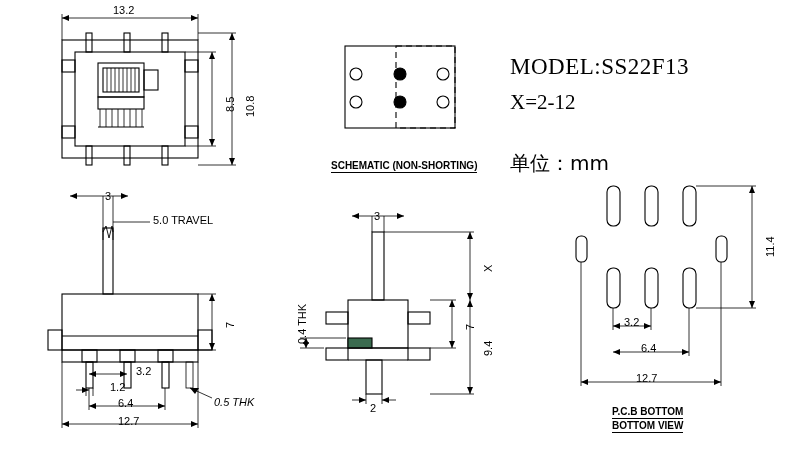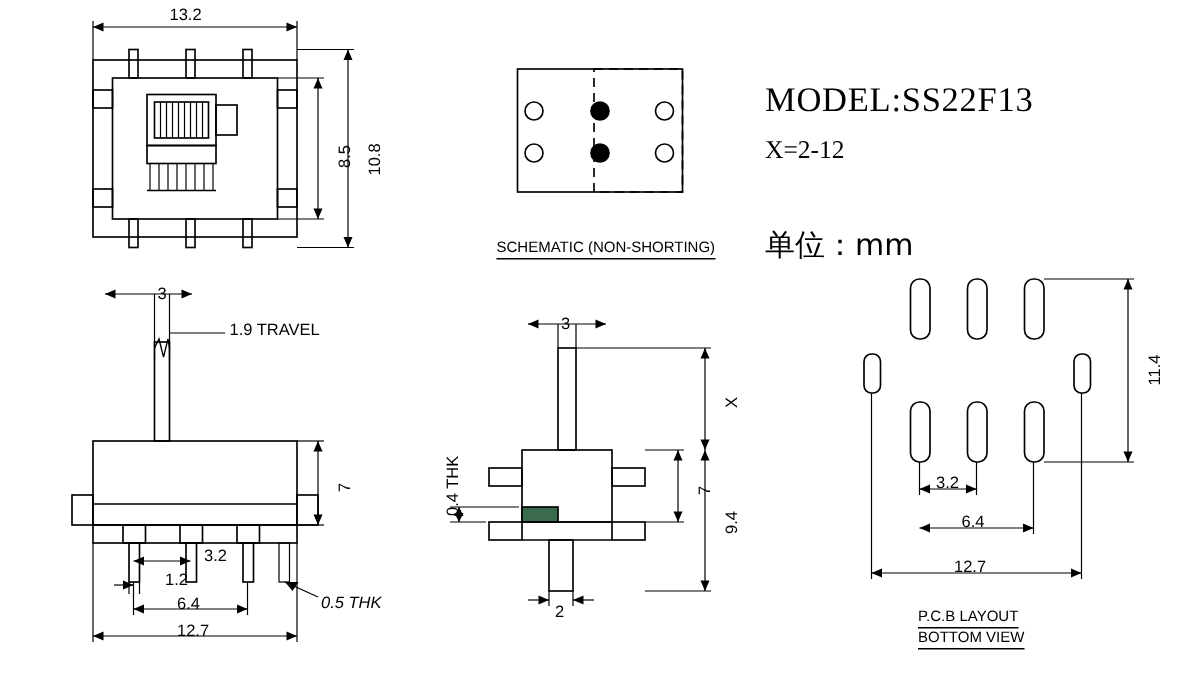--- a/index.html
+++ b/index.html
@@ -5,23 +5,23 @@
   html,body{margin:0;padding:0;}
   body{
     width:800px;height:450px;background:#ffffff;
     font-family:"Liberation Serif", serif;
     color:#000;overflow:hidden;position:relative;
   }
   #sheet{position:absolute;left:0;top:0;width:800px;height:450px;}
   .lbl{position:absolute;white-space:nowrap;font-family:"Liberation Sans", sans-serif;font-size:11px;color:#000;}
   .rot{transform-origin:0 0;}
   .big{font-family:"Liberation Serif", serif;font-size:23px;letter-spacing:0.5px;}
-  .mid{font-family:"Liberation Serif", serif;font-size:17px;}
+  .mid{font-family:"Liberation Serif", serif;font-size:21px;}
   .cjk{font-family:"DejaVu Sans", sans-serif;font-size:20px;}
-  .cap{font-family:"Liberation Sans", sans-serif;font-size:10px;font-weight:normal;}
+  .cap{font-family:"Liberation Sans", sans-serif;font-size:10px;font-weight:bold;}
   .under{border-bottom:1.5px solid #000;padding-bottom:1px;}
   svg{position:absolute;left:0;top:0;}
 </style>
 </head>
 <body>
 
 <div id="sheet">
 
   <svg width="800" height="450" viewBox="0 0 800 450">
     <g stroke="#000" fill="none" stroke-width="1.1" shape-rendering="geometricPrecision">
@@ -295,35 +295,35 @@
   <div class="lbl rot" style="left:224px;top:112px;transform:rotate(-90deg);">8.5</div>
   <div class="lbl rot" style="left:244px;top:117px;transform:rotate(-90deg);">10.8</div>
 
   <div class="cap under" style="position:absolute;left:331px;top:160px;">SCHEMATIC (NON-SHORTING)</div>
 
   <div class="big" style="position:absolute;left:510px;top:54px;">MODEL:SS22F13</div>
   <div class="mid" style="position:absolute;left:510px;top:90px;">X=2-12</div>
   <div class="cjk" style="position:absolute;left:510px;top:124px;margin-top:26px;">单位：mm</div>
 
   <div class="lbl" style="left:105px;top:190px;">3</div>
-  <div class="lbl" style="left:153px;top:214px;">1.9 TRAVEL</div>
+  <div class="lbl" style="left:153px;top:214px;">5.0 TRAVEL</div>
   <div class="lbl rot" style="left:224px;top:328px;transform:rotate(-90deg);">7</div>
   <div class="lbl" style="left:136px;top:365px;">3.2</div>
   <div class="lbl" style="left:110px;top:381px;">1.2</div>
   <div class="lbl" style="left:118px;top:397px;">6.4</div>
   <div class="lbl" style="left:214px;top:396px;font-style:italic;">0.5 THK</div>
   <div class="lbl" style="left:118px;top:415px;">12.7</div>
 
   <div class="lbl" style="left:374px;top:210px;">3</div>
   <div class="lbl rot" style="left:482px;top:272px;transform:rotate(-90deg);">X</div>
   <div class="lbl rot" style="left:464px;top:330px;transform:rotate(-90deg);">7</div>
   <div class="lbl rot" style="left:482px;top:356px;transform:rotate(-90deg);">9.4</div>
   <div class="lbl rot" style="left:296px;top:344px;transform:rotate(-90deg);">0.4 THK</div>
   <div class="lbl" style="left:370px;top:402px;">2</div>
 
   <div class="lbl" style="left:624px;top:316px;">3.2</div>
   <div class="lbl" style="left:641px;top:342px;">6.4</div>
   <div class="lbl" style="left:636px;top:372px;">12.7</div>
   <div class="lbl rot" style="left:764px;top:257px;transform:rotate(-90deg);">11.4</div>
-  <div class="cap under" style="position:absolute;left:612px;top:406px;">P.C.B LAYOUT</div>
+  <div class="cap under" style="position:absolute;left:612px;top:406px;">P.C.B BOTTOM</div>
   <div class="cap under" style="position:absolute;left:612px;top:420px;">BOTTOM VIEW</div>
 
 </div>
 
 </body></html>

